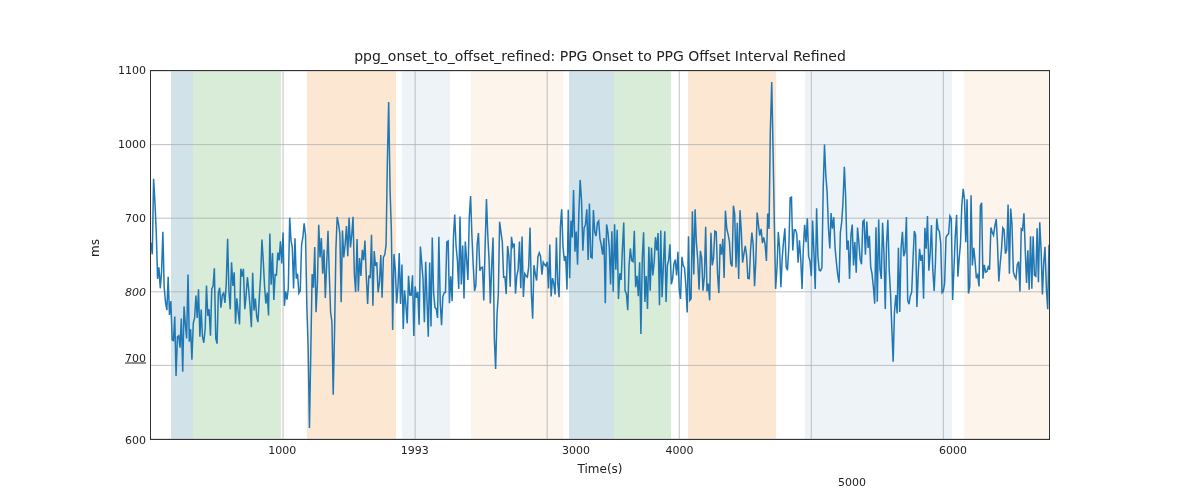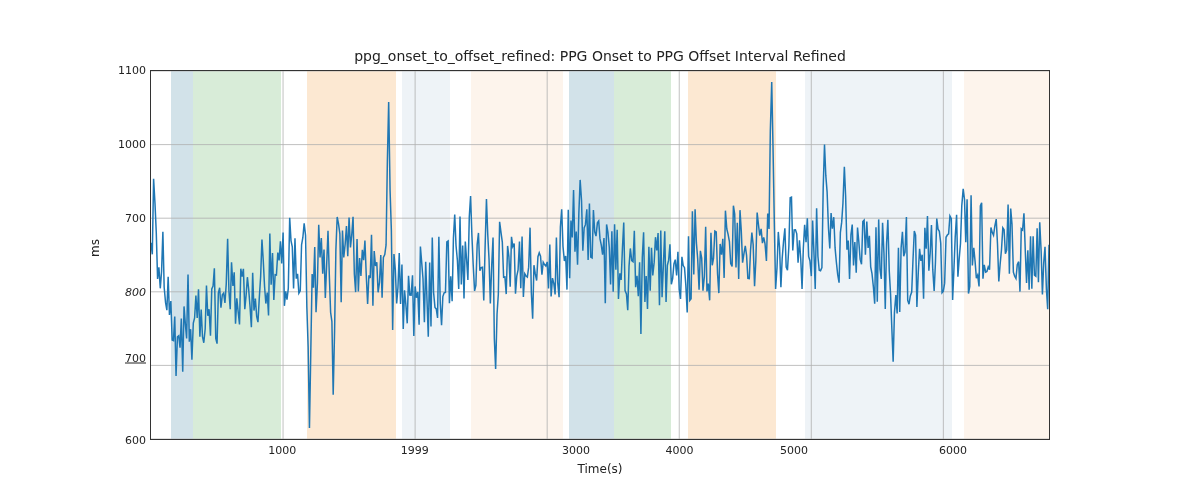--- a/index.html
+++ b/index.html
@@ -111,19 +111,19 @@
       </svg>
     </div>
   <div id="ticks">
       <div class="tick-y" style="top: 440px;">600</div>
       <div class="tick-y" style="top: 358px; text-decoration: underline;">700</div>
       <div class="tick-y" style="top: 292px; font-style: italic;">800</div>
       <div class="tick-y" style="top: 218px;">700</div>
       <div class="tick-y" style="top: 144px;">1000</div>
       <div class="tick-y" style="top: 70px;">1100</div>
       <div class="tick-x" style="left: 282.353px;">1000</div>
-      <div class="tick-x" style="left: 414.706px;">1999</div>
+      <div class="tick-x" style="left: 414.706px;">1993</div>
       <div class="tick-x" style="left: 576px;">3000</div>
       <div class="tick-x" style="left: 679.412px; text-align: center;">4000</div>
-      <div class="tick-x" style="left: 794px;">5000</div>
+      <div class="tick-x" style="left: 852px; margin-top: 32px;">5000</div>
       <div class="tick-x" style="left: 953px;">6000</div>
     </div>
 </div>
 
 </body></html>

